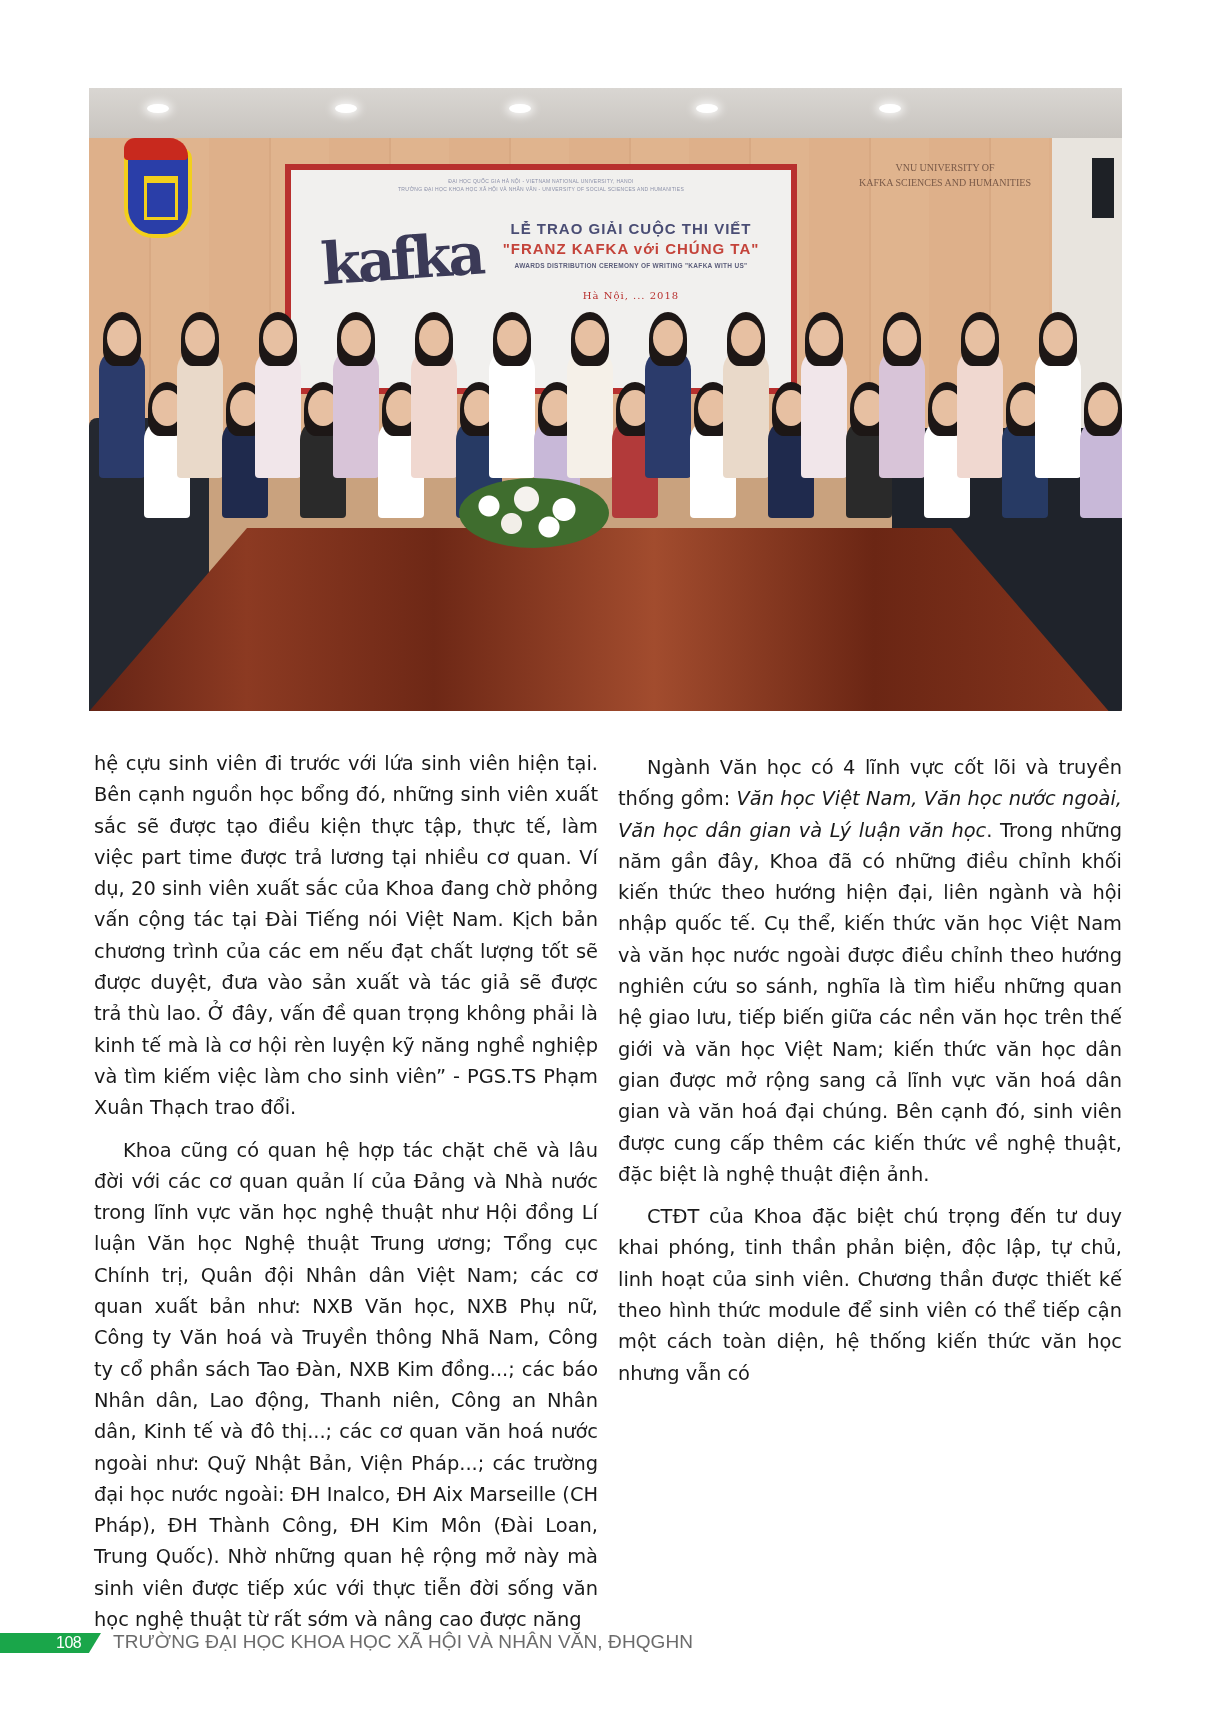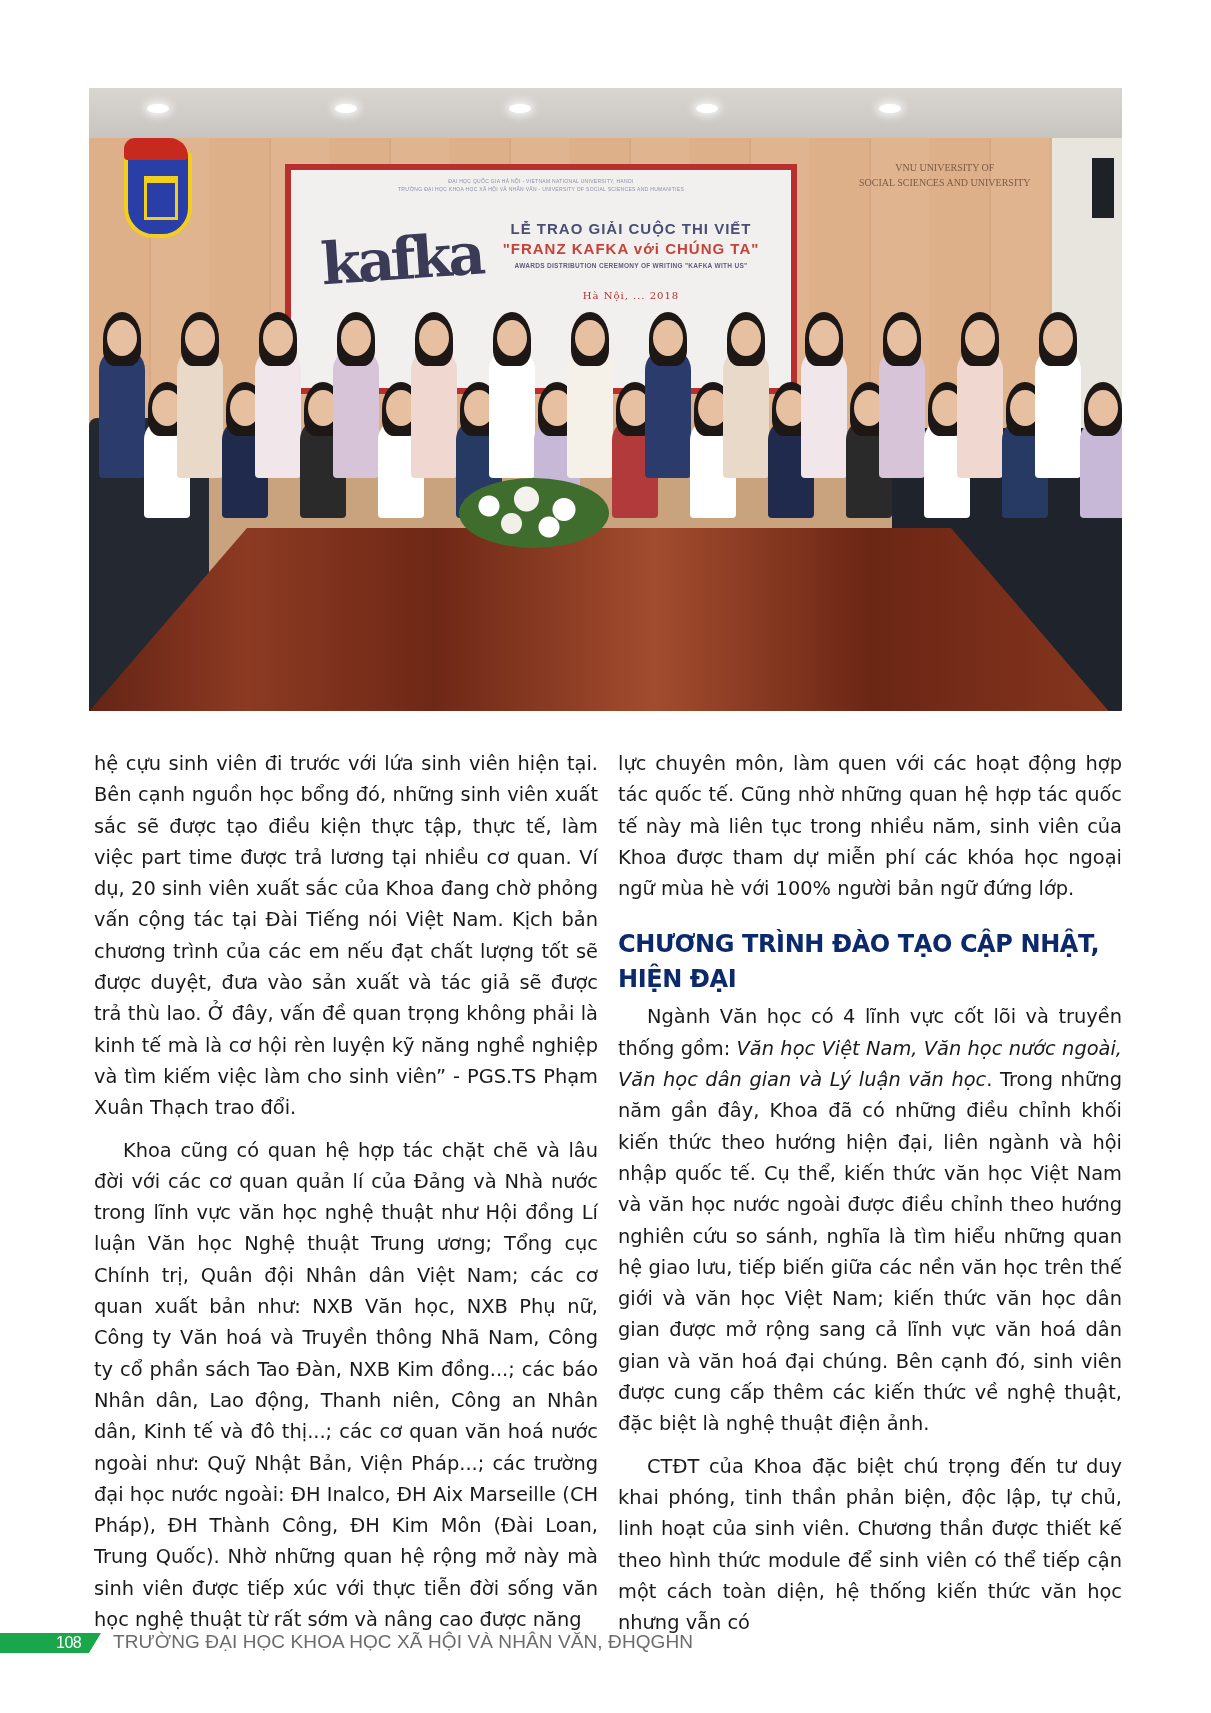--- a/index.html
+++ b/index.html
@@ -93,21 +93,21 @@
     <div class="ph-banner-line" style="top:16px">TRƯỜNG ĐẠI HỌC KHOA HỌC XÃ HỘI VÀ NHÂN VĂN - UNIVERSITY OF SOCIAL SCIENCES AND HUMANITIES</div>
     <div class="ph-kafka">kafka</div>
     <div class="ph-banner-title" style="top:50px; font-size:15px; color:#4a4d74;">LỄ TRAO GIẢI CUỘC THI VIẾT</div>
     <div class="ph-banner-title" style="top:70px; font-size:15px; color:#c4433a;">"FRANZ KAFKA với CHÚNG TA"</div>
     <div class="ph-banner-title" style="top:92px; font-size:6.5px; color:#5b5d7a; letter-spacing:0.3px;">AWARDS DISTRIBUTION CEREMONY OF WRITING "KAFKA WITH US"</div>
     <div class="ph-banner-title" style="top:120px; font-size:10px; color:#b8302e; font-weight:normal; font-family:'DejaVu Serif', serif;">Hà Nội, ... 2018</div>
   </div>
 
   <div class="ph-ush">
     <div class="ph-ush-sub">VNU UNIVERSITY OF</div>
-    <div class="ph-ush-sub">SOCIAL SCIENCES AND UNIVERSITY</div>
+    <div class="ph-ush-sub">KAFKA SCIENCES AND HUMANITIES</div>
   </div>
 
   <div class="ph-chair-l"></div>
   <div class="ph-chair-r"></div>
 
   <div class="ph-people" id="people">
       <div class="ph-person" style="left: 10px; width: 46px; height: 130px; background: rgb(43, 59, 107); bottom: 40px;"></div>
       <div class="ph-hair" style="left: 14px; bottom: 152px;"></div>
       <div class="ph-head" style="left: 18px; bottom: 162px;"></div>
       <div class="ph-person" style="left: 55px; width: 46px; height: 100px; background: rgb(255, 255, 255); bottom: 0px;"></div>
@@ -190,21 +190,19 @@
   <div class="ph-table"></div>
   <div class="ph-flowers"></div>
 </div>
 
 <div class="col col-left">
   <p>hệ cựu sinh viên đi trước với lứa sinh viên hiện tại. Bên cạnh nguồn học bổng đó, những sinh viên xuất sắc sẽ được tạo điều kiện thực tập, thực tế, làm việc part time được trả lương tại nhiều cơ quan. Ví dụ, 20 sinh viên xuất sắc của Khoa đang chờ phỏng vấn cộng tác tại Đài Tiếng nói Việt Nam. Kịch bản chương trình của các em nếu đạt chất lượng tốt sẽ được duyệt, đưa vào sản xuất và tác giả sẽ được trả thù lao. Ở đây, vấn đề quan trọng không phải là kinh tế mà là cơ hội rèn luyện kỹ năng nghề nghiệp và tìm kiếm việc làm cho sinh viên” - PGS.TS Phạm Xuân Thạch trao đổi.</p>
   <p class="indent gap">Khoa cũng có quan hệ hợp tác chặt chẽ và lâu đời với các cơ quan quản lí của Đảng và Nhà nước trong lĩnh vực văn học nghệ thuật như Hội đồng Lí luận Văn học Nghệ thuật Trung ương; Tổng cục Chính trị, Quân đội Nhân dân Việt Nam; các cơ quan xuất bản như: NXB Văn học, NXB Phụ nữ, Công ty Văn hoá và Truyền thông Nhã Nam, Công ty cổ phần sách Tao Đàn, NXB Kim đồng...; các báo Nhân dân, Lao động, Thanh niên, Công an Nhân dân, Kinh tế và đô thị...; các cơ quan văn hoá nước ngoài như: Quỹ Nhật Bản, Viện Pháp...; các trường đại học nước ngoài: ĐH Inalco, ĐH Aix Marseille (CH Pháp), ĐH Thành Công, ĐH Kim Môn (Đài Loan, Trung Quốc). Nhờ những quan hệ rộng mở này mà sinh viên được tiếp xúc với thực tiễn đời sống văn học nghệ thuật từ rất sớm và nâng cao được năng</p>
 </div>
 
 <div class="col col-right">
-  <p>lực chuyên môn, làm quen với các hoạt động hợp tác quốc tế. Cũng nhờ những quan hệ hợp tác quốc tế này mà liên tục trong nhiều năm, sinh viên của Khoa được tham dự miễn phí các khóa học ngoại ngữ mùa hè với 100%  người bản ngữ đứng lớp.</p>
-  <h2 class="section-heading">CHƯƠNG TRÌNH ĐÀO TẠO CẬP NHẬT, HIỆN ĐẠI</h2>
   <p class="indent" style="margin-top:4px"><span>Ngành Văn học có 4 lĩnh vực cốt lõi và truyền thống gồm: </span><em>Văn học Việt Nam, Văn học nước ngoài, Văn học dân gian và Lý luận văn học</em><span>. Trong những năm gần đây, Khoa đã có những điều chỉnh khối kiến thức theo hướng hiện đại, liên ngành và hội nhập quốc tế. Cụ thể, kiến thức văn học Việt Nam và văn học nước ngoài được điều chỉnh theo hướng nghiên cứu so sánh, nghĩa là tìm hiểu những quan hệ giao lưu, tiếp biến giữa các nền văn học trên thế giới và văn học Việt Nam; kiến thức văn học dân gian được mở rộng sang cả lĩnh vực văn hoá dân gian và văn hoá đại chúng. Bên cạnh đó, sinh viên được cung cấp thêm các kiến thức về nghệ thuật, đặc biệt là nghệ thuật điện ảnh.</span></p>
   <p class="indent gap">CTĐT của Khoa đặc biệt chú trọng đến tư duy khai phóng, tinh thần phản biện, độc lập, tự chủ, linh hoạt của sinh viên. Chương thần được thiết kế theo hình thức module để sinh viên có thể tiếp cận một cách toàn diện, hệ thống kiến thức văn học nhưng vẫn có</p>
 </div>
 
 <div class="footer-badge"></div>
 <div class="footer-page">108</div>
 <div class="footer-title">TRƯỜNG ĐẠI HỌC KHOA HỌC XÃ HỘI VÀ NHÂN VĂN, ĐHQGHN</div>
 
 </body></html>

